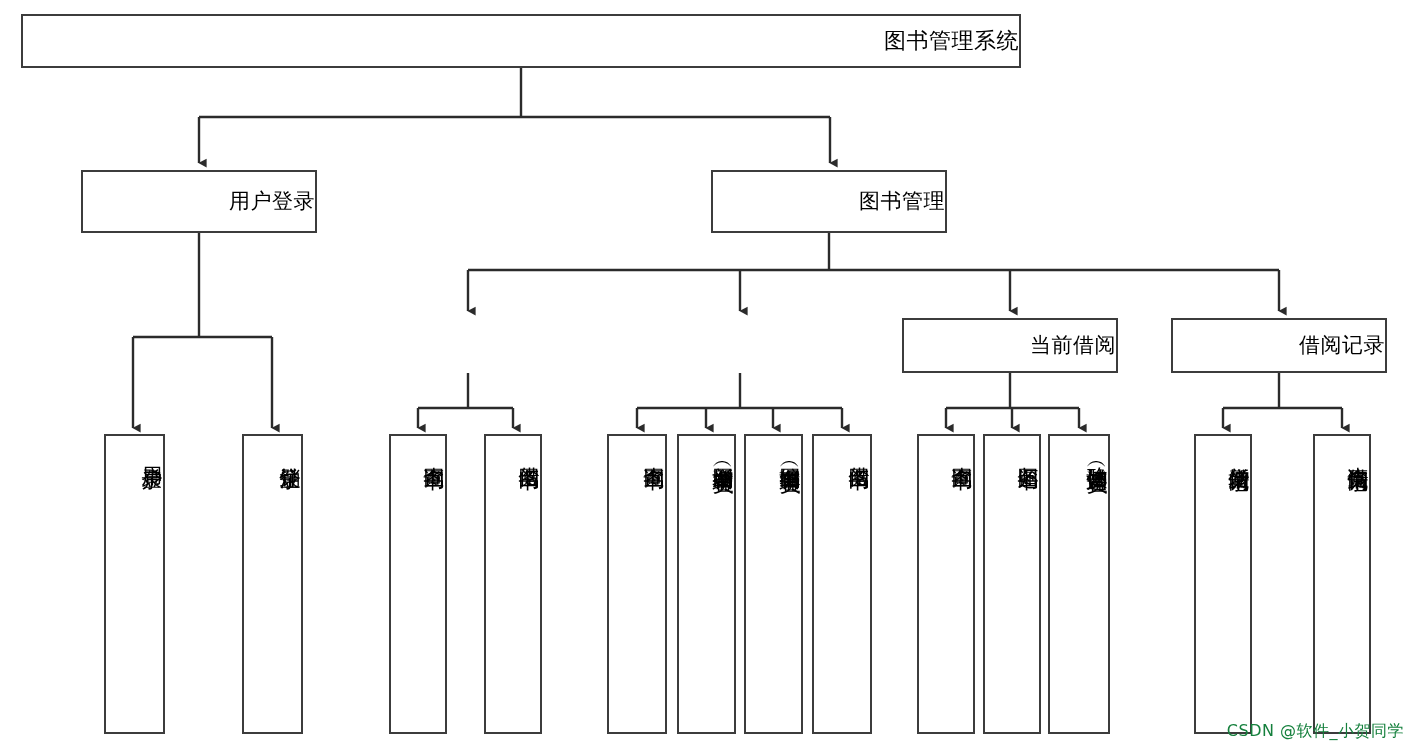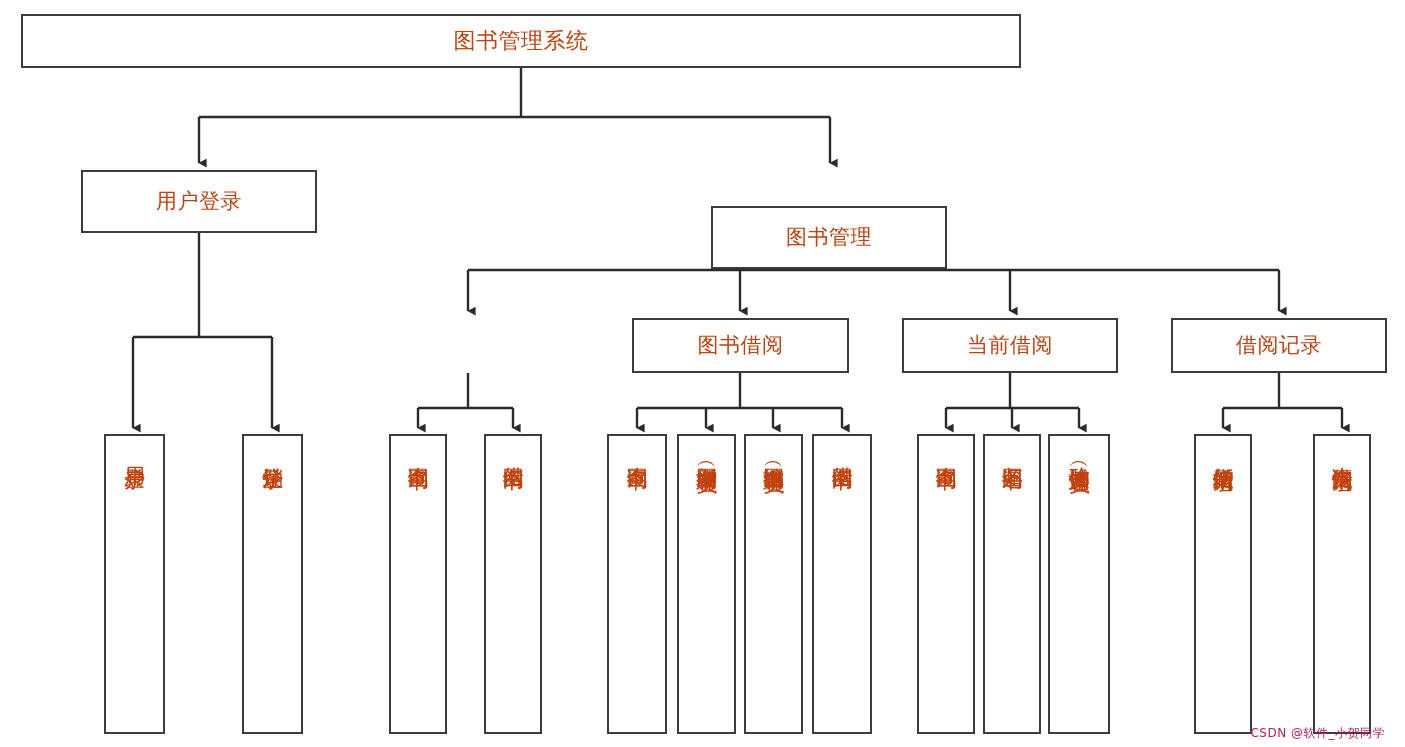--- a/index.html
+++ b/index.html
@@ -25,22 +25,22 @@
     height: 747px;
     pointer-events: none;
   }
   .node {
     position: absolute;
     box-sizing: border-box;
     border: 2px solid #3c3c3c;
     background: #ffffff;
     display: flex;
     align-items: center;
-    justify-content: center;
-    color: #c2410c;
+    justify-content: flex-end;
+    color: #000000;
     overflow: hidden;
   }
   .node-label {
     display: block;
     text-align: center;
     line-height: 1.12;
     letter-spacing: 0.5px;
     white-space: nowrap;
   }
   .node.horiz .node-label {
@@ -55,24 +55,24 @@
   }
   .node.vert .node-label {
     writing-mode: vertical-rl;
     text-orientation: upright;
     font-size: 21px;
     line-height: 1.08;
     letter-spacing: 1px;
   }
   .watermark {
     position: absolute;
-    right: 20px;
+    right: 1px;
     bottom: 5px;
-    font-size: 12px;
-    color: #be185d;
+    font-size: 16px;
+    color: #15803d;
     letter-spacing: 0.5px;
     white-space: nowrap;
     user-select: none;
   }
 </style>
 </head>
 <body>
 
 <div id="canvas">
 
@@ -126,27 +126,24 @@
     </g>
   </svg>
 
   <div class="node root horiz" style="left:21px; top:14px; width:1000px; height:54px;">
     <span class="node-label">图书管理系统</span>
   </div>
 
   <div class="node horiz" style="left:81px; top:170px; width:236px; height:63px;">
     <span class="node-label">用户登录</span>
   </div>
-  <div class="node horiz" style="left:711px; top:170px; width:236px; height:63px;margin-top:36px;">
+  <div class="node horiz" style="left:711px; top:170px; width:236px; height:63px;">
     <span class="node-label">图书管理</span>
   </div>
 
-  <div class="node horiz" style="left:632px; top:318px; width:217px; height:55px;">
-    <span class="node-label">图书借阅</span>
-  </div>
   <div class="node horiz" style="left:1171px; top:318px; width:216px; height:55px;">
     <span class="node-label">借阅记录</span>
   </div>
   <div class="node horiz" style="left:902px; top:318px; width:216px; height:55px;">
     <span class="node-label">当前借阅</span>
   </div>
 
   <div class="node vert" style="left:104px; top:434px; width:61px; height:300px;">
     <span class="node-label">用户登录</span>
   </div>

